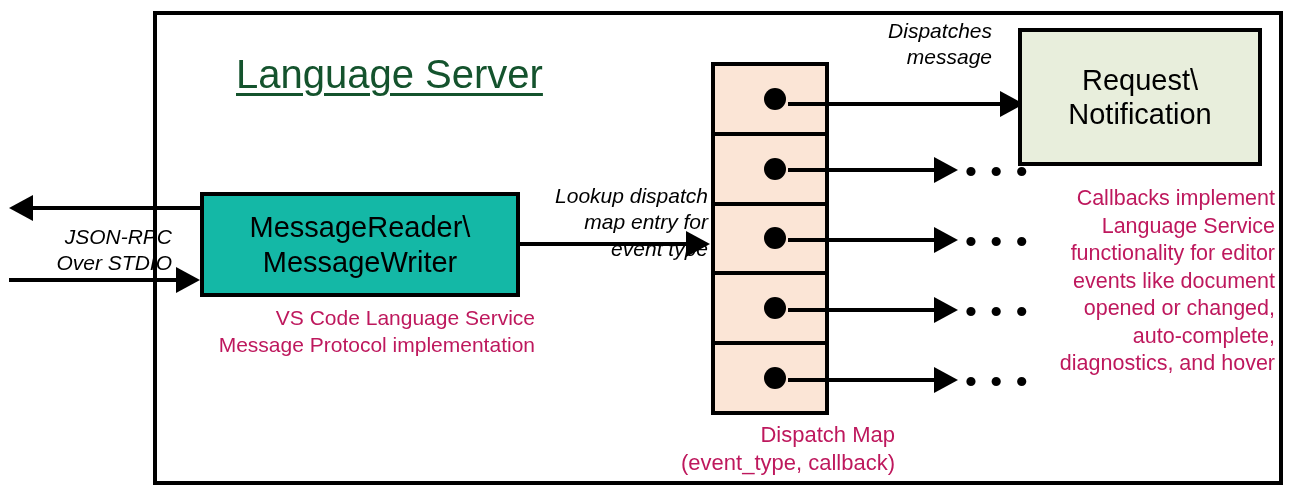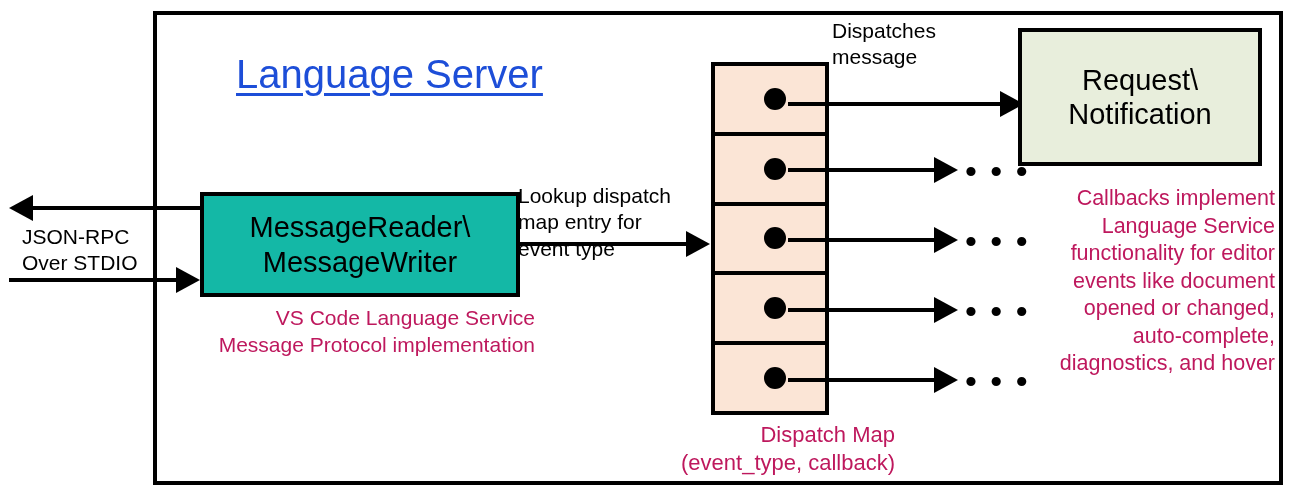--- a/index.html
+++ b/index.html
@@ -26,21 +26,21 @@
     border: 4px solid #000000;
     box-sizing: border-box;
     background: transparent;
   }
 
   
   #server-title {
     left: 236px; top: 52px;
     width: 360px;
     font-size: 40px;
-    color: #1d4ed8;
+    color: #14532d;
     text-decoration: underline;
     text-underline-offset: 5px;
     text-decoration-thickness: 3px;
     white-space: nowrap;
     line-height: 1.1;
   }
 
   
   .hline {
     background: #000000;
@@ -100,21 +100,22 @@
     font-size: 22px;
   }
   #callback-caption {
     left: 1005px; top: 185px;
     width: 270px;
     font-size: 21.5px;
   }
 
   
   .edge-label {
-    text-align: left;
+    font-style: italic;
+    text-align: right;
     color: #000;
     line-height: 1.26;
     font-size: 21px;
   }
   #jsonrpc-label {
     left: 22px; top: 224px;
     width: 150px;
   }
   #lookup-label {
     left: 518px; top: 183px;

